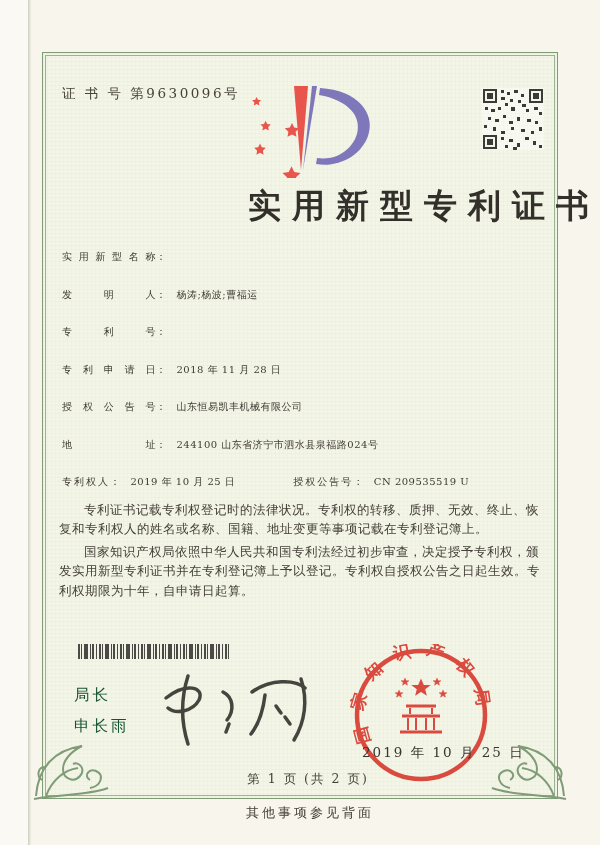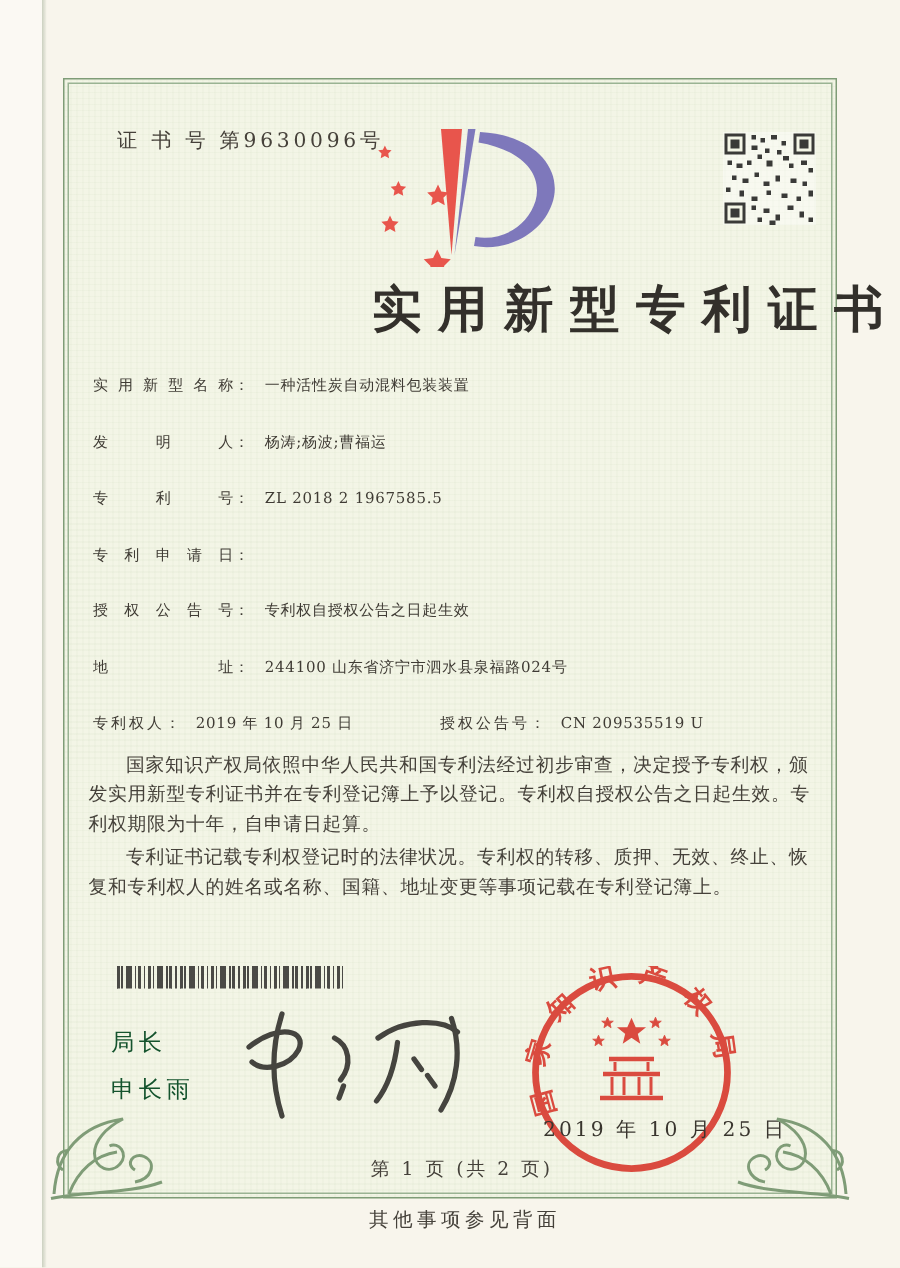--- a/index.html
+++ b/index.html
@@ -15,21 +15,21 @@
   .frame{
     position:absolute;left:42px;top:52px;width:514px;height:745px;
     border:1.5px solid #7f9c77;
     background:
       repeating-linear-gradient(0deg,rgba(150,178,130,.055) 0 1px,transparent 1px 4px),
       repeating-linear-gradient(90deg,rgba(150,178,130,.045) 0 1px,transparent 1px 4px),
       #f3f5e6;
   }
   .frame::before{content:"";position:absolute;inset:2px;border:1px solid #9ab393;pointer-events:none;}
   .abs{position:absolute;}
-  .cert-no{left:62px;top:85px;font-size:13.5px;letter-spacing:2.5px;color:#46413a;margin-left:16px;}
+  .cert-no{left:62px;top:85px;font-size:13.5px;letter-spacing:2.5px;color:#46413a;}
   .title{left:0;right:0;top:184px;text-align:right;font-size:33px;font-weight:bold;
     letter-spacing:11px;text-indent:11px;color:#33302b;}
   .fields{left:62px;top:250px;width:480px;}
   .frow{height:37.5px;display:flex;align-items:baseline;font-size:10px;letter-spacing:.5px;color:#3f3b34;}
   .lbl{display:inline-block;width:94px;text-align:justify;text-align-last:justify;white-space:nowrap;}
   .sep{margin-right:10px;}
   .val{white-space:nowrap;}
   .grant-gap{display:inline-block;width:58px;}
   .lbl5{display:inline-block;white-space:nowrap;letter-spacing:2px;}
   .paras{left:59px;top:500px;width:482px;font-size:12.5px;line-height:1.55;color:#45413a;}
@@ -130,60 +130,59 @@
     </g>
   </svg>
 </div>
 
 <div class="abs title">实用新型专利证书</div>
 
 <div class="abs fields">
   <div class="frow">
     <span class="lbl">实用新型名称</span>
       <span class="sep">：</span>
-    <span class="val">一种活性炭自动混料包装装置</span>
   </div>
   <div class="frow">
     <span class="lbl">发明人</span>
       <span class="sep">：</span>
     <span class="val">杨涛;杨波;曹福运</span>
   </div>
   <div class="frow">
     <span class="lbl">专利号</span>
       <span class="sep">：</span>
-    <span class="val">ZL 2018 2 1967585.5</span>
   </div>
   <div class="frow">
     <span class="lbl">专利申请日</span>
       <span class="sep">：</span>
+    <span class="val">2018 年 11 月 28 日</span>
   </div>
   <div class="frow">
     <span class="lbl">授权公告号</span>
       <span class="sep">：</span>
-    <span class="val">专利权自授权公告之日起生效</span>
+    <span class="val">山东恒易凯丰机械有限公司</span>
   </div>
   <div class="frow">
     <span class="lbl">地址</span>
       <span class="sep">：</span>
     <span class="val">244100 山东省济宁市泗水县泉福路024号</span>
   </div>
   <div class="frow">
     <span class="lbl5">专利权人</span>
       <span class="sep">：</span>
     <span class="val">2019 年 10 月 25 日</span>
     <span class="grant-gap"></span>
     <span class="lbl5">授权公告号</span>
       <span class="sep">：</span>
     <span class="val">CN 209535519 U</span>
   </div>
 </div>
 
 <div class="abs paras">
+  <p>专利证书记载专利权登记时的法律状况。专利权的转移、质押、无效、终止、恢复和专利权人的姓名或名称、国籍、地址变更等事项记载在专利登记簿上。</p>
   <p>国家知识产权局依照中华人民共和国专利法经过初步审查，决定授予专利权，颁发实用新型专利证书并在专利登记簿上予以登记。专利权自授权公告之日起生效。专利权期限为十年，自申请日起算。</p>
-  <p>专利证书记载专利权登记时的法律状况。专利权的转移、质押、无效、终止、恢复和专利权人的姓名或名称、国籍、地址变更等事项记载在专利登记簿上。</p>
 </div>
 
 <div class="abs barcode"></div>
 
 <div class="abs signer">
   <div>局长</div>
   <div>申长雨</div>
 </div>
 
 <div class="abs" style="left:152px;top:664px;">

